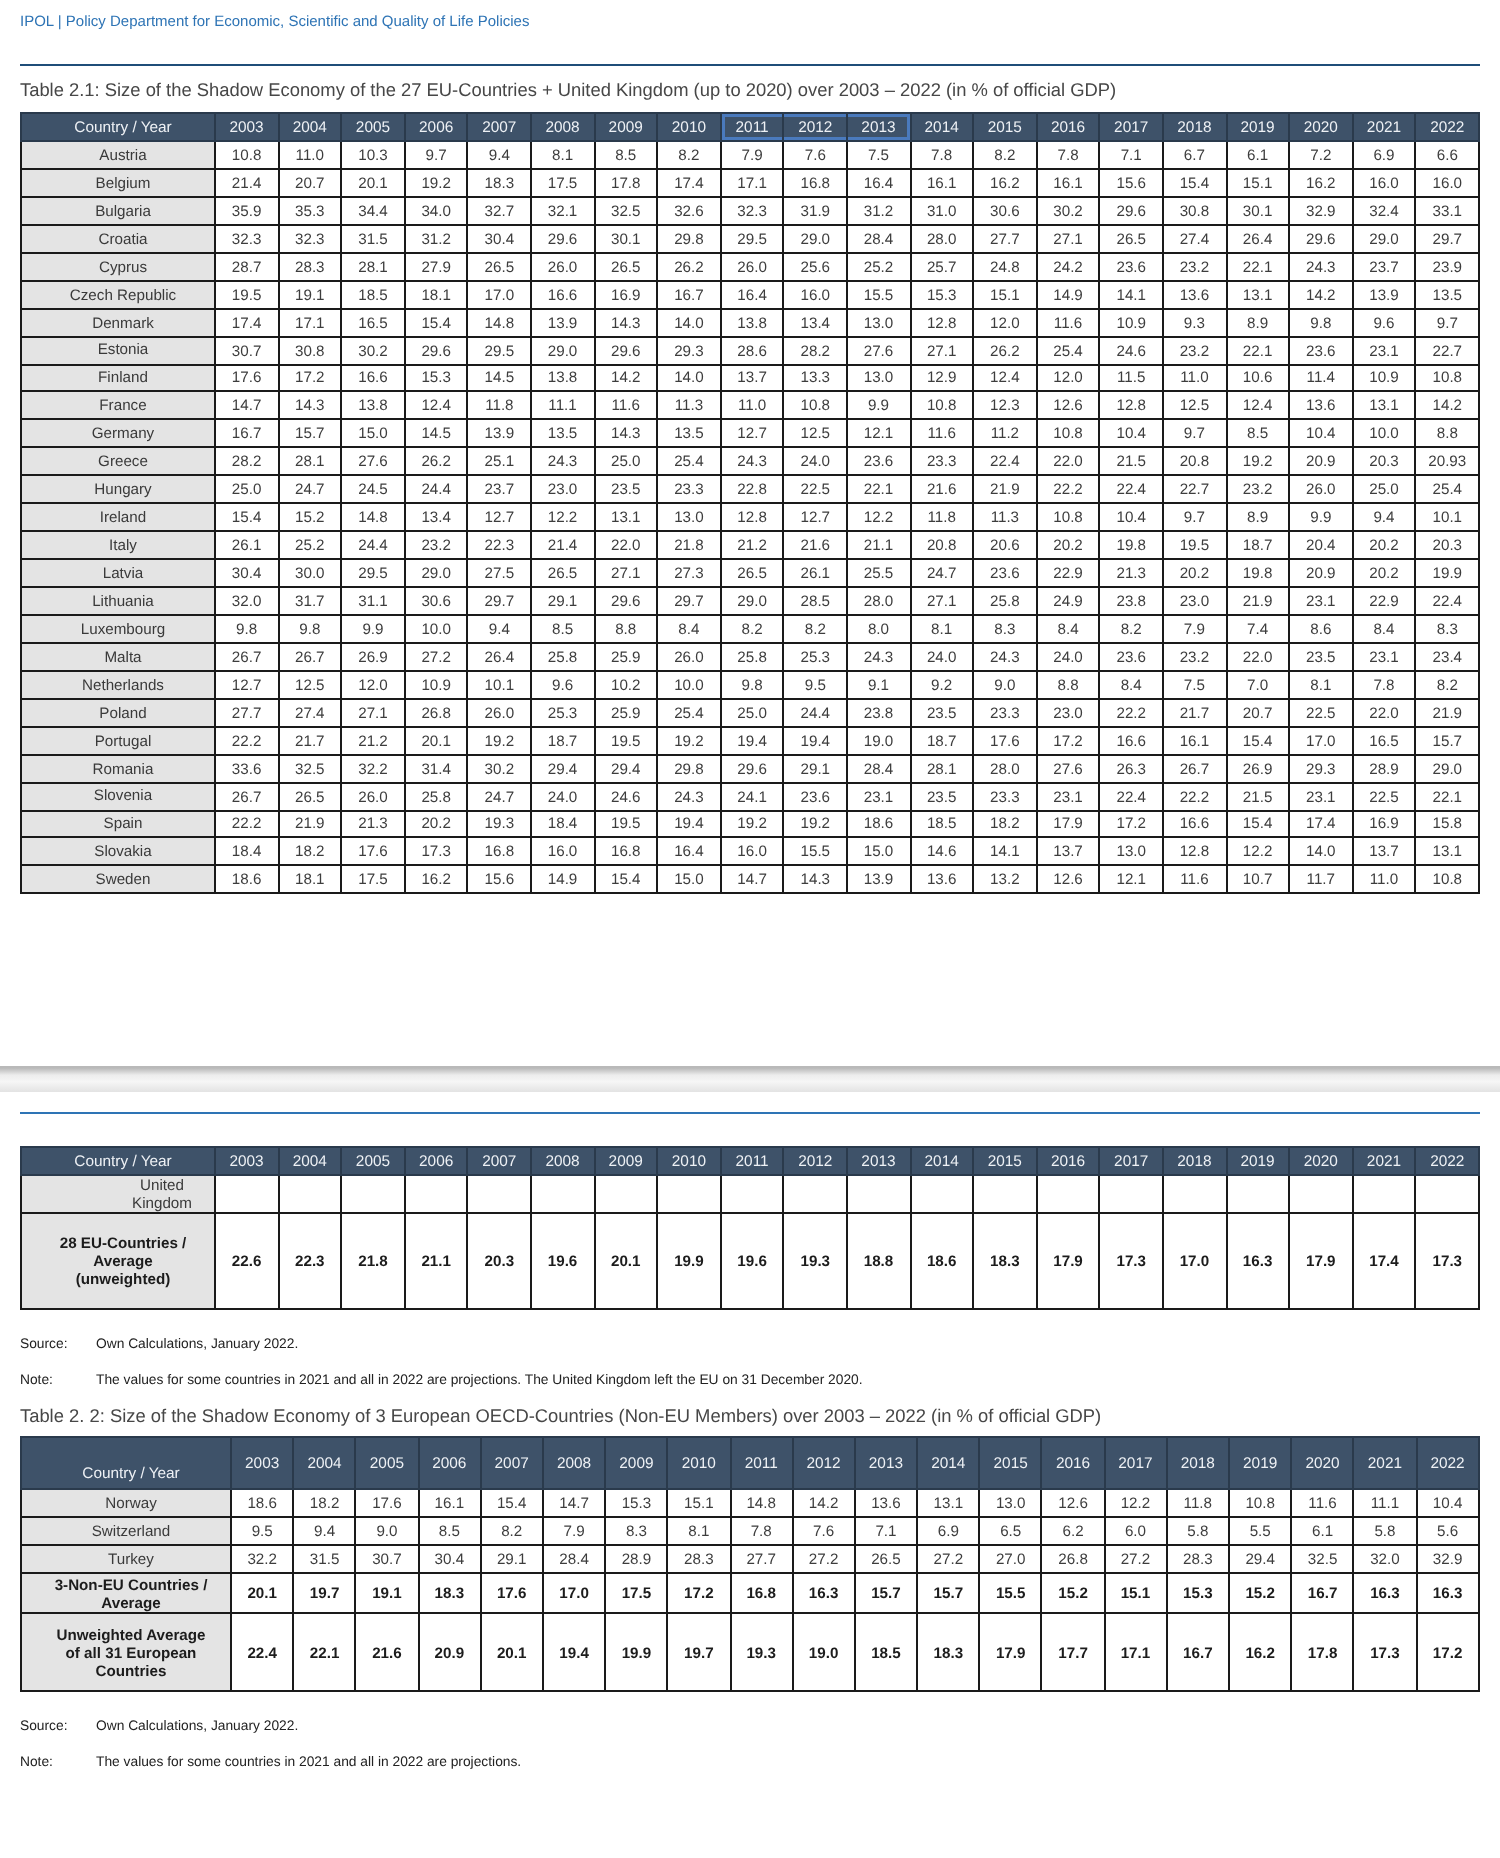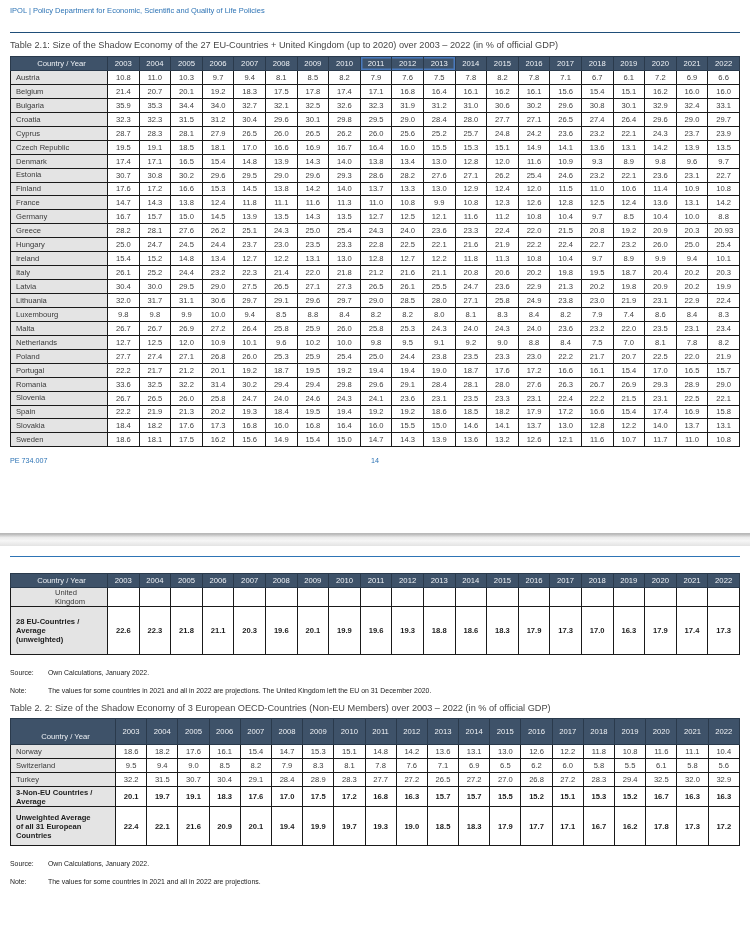--- a/index.html
+++ b/index.html
@@ -22,21 +22,21 @@
   .ipol-header{padding-top:6px;font-size:7.5px;font-weight:normal;color:var(--accent);}
   .rule-navy{margin-top:17px;border-top:1.4px solid var(--rule-navy);}
   .rule-blue{margin-top:10px;border-top:1.2px solid var(--accent);}
   .table-title{margin-top:7px;font-size:9.2px;color:var(--title-text);}
   .t-wrap{margin-top:6px;}
   table{border-collapse:collapse;table-layout:fixed;width:730px;border:1.6px solid #111;}
   th,td{border:1px solid var(--grid);font-weight:400;overflow:hidden;}
   thead th{background:var(--header-bg);color:var(--header-text);
     border:1px solid var(--header-border);font-size:7.7px;height:14px;text-align:center;}
   th.corner{text-align:center;padding-left:5px;width:97px;}
-  tbody th.rowlabel{background:var(--label-bg);text-align:left;padding-left:5px;
+  tbody th.rowlabel{background:var(--label-bg);text-align:center;padding-left:5px;
     font-size:7.6px;color:#3a3a3a;white-space:pre-line;line-height:1.2;}
   tbody td{text-align:center;font-size:7.6px;color:var(--value-text);}
   .t1 tbody th,.t1 tbody td{height:13.95px;}
   .cont{margin-top:16px;}
   .cont tbody tr.plain th,.cont tbody tr.plain td{height:14px;padding-left:44px;}
   .cont tbody tr.bold-row th,.cont tbody tr.bold-row td{height:48px;}
   .t2 thead th{height:26px;vertical-align:middle;}
   .t2 th.corner{vertical-align:bottom;padding-bottom:3px;width:105px;}
   .t2 tbody tr.plain th,.t2 tbody tr.plain td{height:14px;}
   .t2 tbody tr.b2 th,.t2 tbody tr.b2 td{height:20px;}
@@ -707,24 +707,20 @@
             <td>12.6</td>
             <td>12.1</td>
             <td>11.6</td>
             <td>10.7</td>
             <td>11.7</td>
             <td>11.0</td>
             <td>10.8</td>
           </tr>
         </tbody>
     </table>
-  </div>
-  <div class="pfooter">
-    <span class="pe">PE 734.007</span>
-    <span class="pageno">14</span>
   </div>
 </div>
 
 <div class="page-divider"></div>
 
 <div class="page page2">
   <div class="rule-blue"></div>
   <table class="cont" id="tbl1cont">
     <thead>
         <tr>

